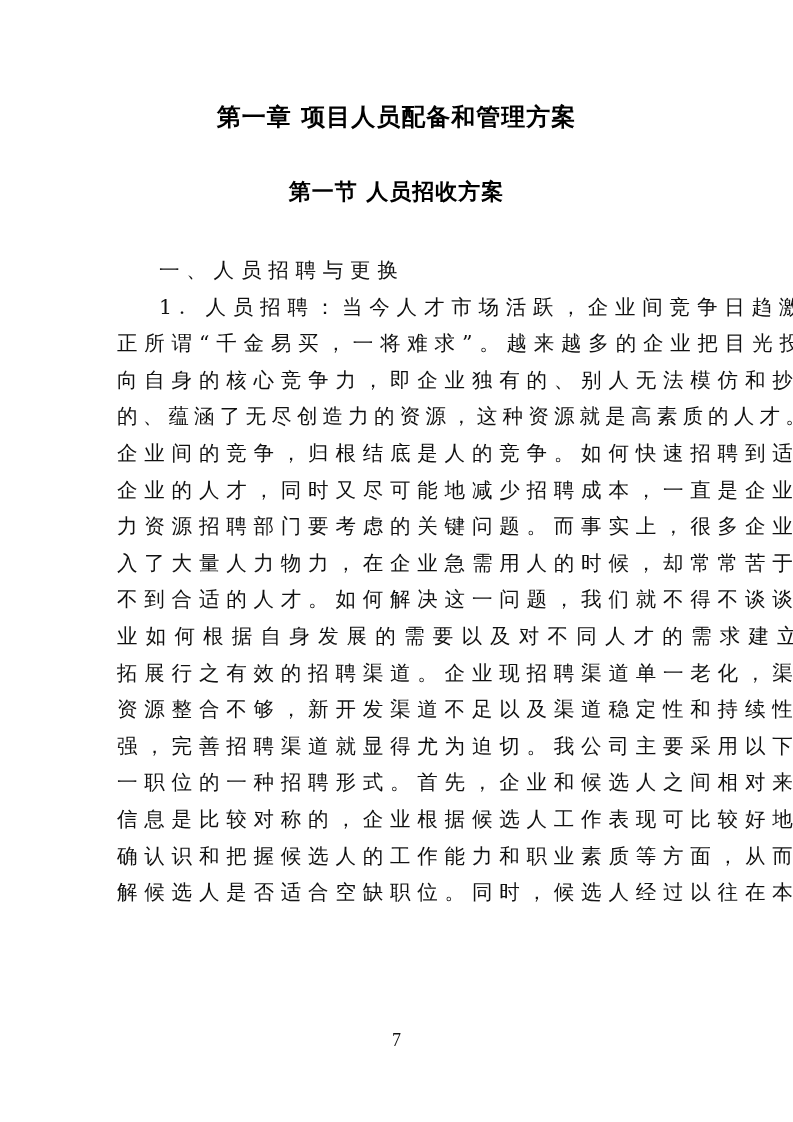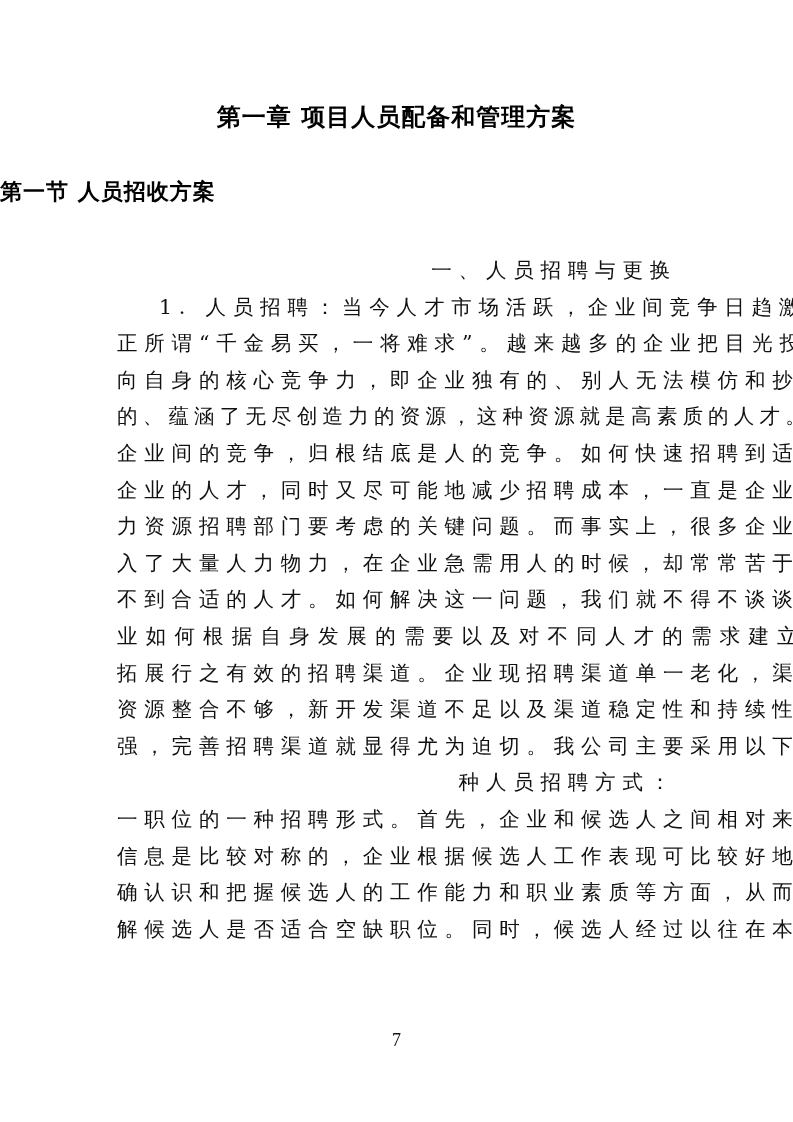--- a/index.html
+++ b/index.html
@@ -4,30 +4,29 @@
   <style>
     html, body { margin: 0; padding: 0; background: #ffffff; }
     body { width: 793px; height: 1122px; position: relative; overflow: hidden; }
     .page { position: absolute; left: 0; top: 0; width: 793px; height: 1122px; background: #fff; color: #111; }
     .chapter-title {
       position: absolute; left: 0; top: 97px; width: 793px; text-align: center;
       font-family: "DejaVu Serif", "Liberation Serif", serif; font-weight: bold;
       font-size: 24px; letter-spacing: 1px; line-height: 40px; color: #000;
     }
     .section-title {
-      position: absolute; left: 0; top: 174px; width: 793px; text-align: left;
+      position: absolute; left: 0; top: 174px; width: 793px; text-align: center;
       font-family: "DejaVu Serif", "Liberation Serif", serif; font-weight: bold;
       font-size: 22px; letter-spacing: 1px; line-height: 34px; color: #000;
     }
     .body {
       position: absolute; left: 117px; top: 252px; width: 560px;
       font-family: "DejaVu Serif", "Liberation Serif", serif;
       font-size: 20.5px; line-height: 36.6px; color: #111;
       letter-spacing: 6.8px;
-      text-align: right;
     }
     .line { display: block; white-space: nowrap; height: 36.6px; }
     .indent { padding-left: 42px; }
     .page-number {
       position: absolute; left: 0; top: 1030px; width: 793px; text-align: center;
       font-family: "Liberation Serif", "DejaVu Serif", serif; font-size: 18px; color: #111;
     }
   </style>
 </head>
 <body>
@@ -44,21 +43,20 @@
     <span class="line" style="letter-spacing:5.2px">的、蕴涵了无尽创造力的资源，这种资源就是高素质的人才。</span>
     <span class="line">企业间的竞争，归根结底是人的竞争。如何快速招聘到适合</span>
     <span class="line">企业的人才，同时又尽可能地减少招聘成本，一直是企业人</span>
     <span class="line">力资源招聘部门要考虑的关键问题。而事实上，很多企业投</span>
     <span class="line">入了大量人力物力，在企业急需用人的时候，却常常苦于招</span>
     <span class="line">不到合适的人才。如何解决这一问题，我们就不得不谈谈企</span>
     <span class="line" style="letter-spacing:8.2px">业如何根据自身发展的需要以及对不同人才的需求建立和</span>
     <span class="line">拓展行之有效的招聘渠道。企业现招聘渠道单一老化，渠道</span>
     <span class="line">资源整合不够，新开发渠道不足以及渠道稳定性和持续性不</span>
     <span class="line">强，完善招聘渠道就显得尤为迫切。我公司主要采用以下几</span>
-    <span class="line">种人员招聘方式：</span>
     <span class="line">一职位的一种招聘形式。首先，企业和候选人之间相对来说</span>
     <span class="line">信息是比较对称的，企业根据候选人工作表现可比较好地准</span>
     <span class="line">确认识和把握候选人的工作能力和职业素质等方面，从而了</span>
     <span class="line">解候选人是否适合空缺职位。同时，候选人经过以往在本企</span>
   </div>
 
   <div class="page-number">7</div>
 </div>
 
 </body></html>

